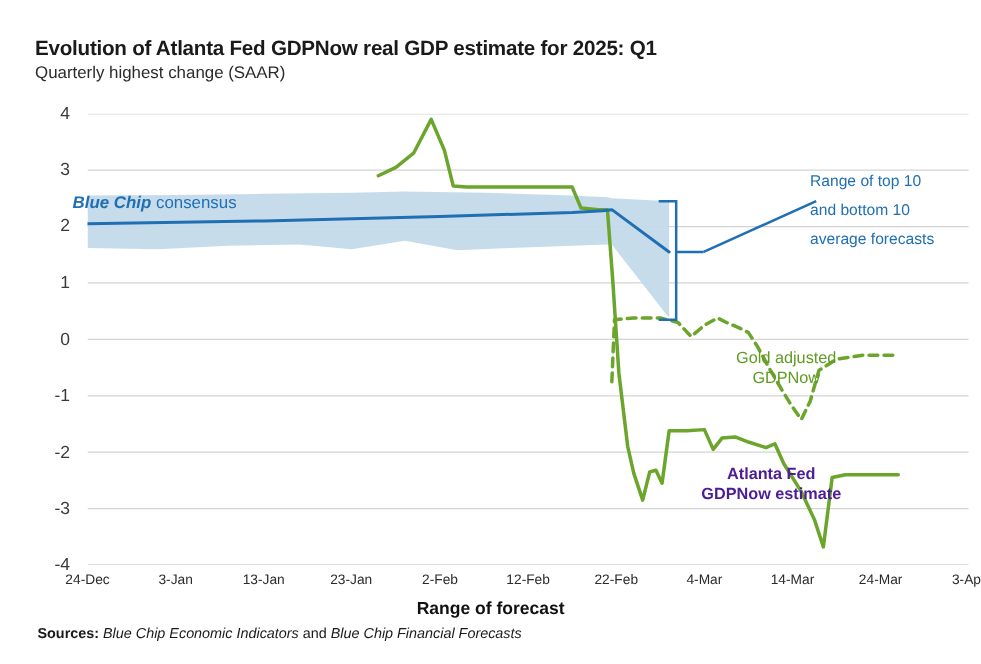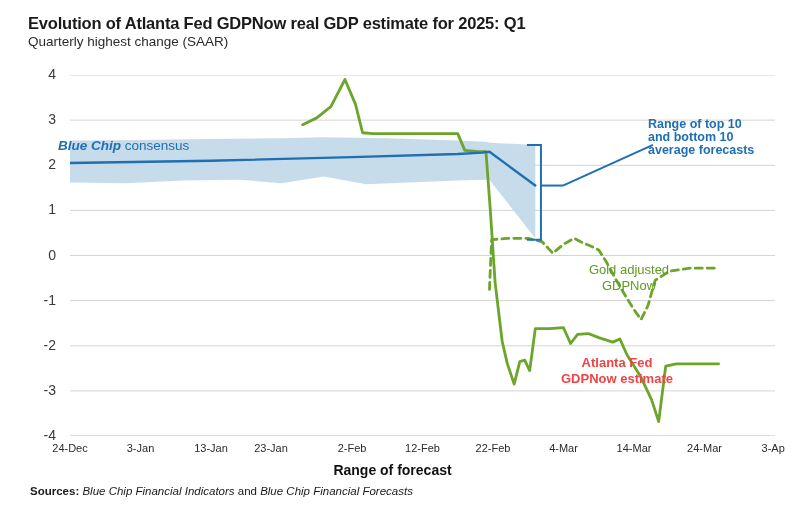--- a/index.html
+++ b/index.html
@@ -3,21 +3,21 @@
 <meta charset="utf-8">
 <style>
   html,body{margin:0;padding:0;}
   body{
     width:785px;height:531px;
     background:#ffffff;
     font-family:"Liberation Sans", sans-serif;
     color:#1a1a1a;
     overflow:hidden;
   }
-  #root{position:relative;width:785px;height:387px;}
+  #root{position:relative;width:785px;height:387px;margin-top:16px;}
 
   .title{
     position:absolute;left:28px;top:14px;
     font-size:16.5px;font-weight:bold;color:#1a1a1a;
     letter-spacing:-0.2px;white-space:nowrap;
   }
   .subtitle{
     position:absolute;left:28px;top:34px;
     font-size:13.5px;font-weight:normal;color:#2b2b2b;
     white-space:nowrap;
@@ -45,31 +45,31 @@
   .notes{
     position:absolute;left:30px;top:484px;width:740px;
     font-size:11.5px;line-height:14.5px;color:#1a1a1a;
   }
   .notes b{font-weight:bold;}
   .notes i{font-style:italic;}
 
   .ann{position:absolute;white-space:pre-line;}
   .ann-range{
     left:648px;top:118px;width:132px;
-    font-size:12.5px;font-weight:bold;color:#1F6FB2;
-    line-height:13px;text-align:left;
+    font-size:12.5px;font-weight:normal;color:#1F6FB2;
+    line-height:23px;text-align:left;
   }
   .ann-gold{
     left:549px;top:262px;width:160px;
     font-size:13px;font-weight:normal;color:#5E9B20;
     line-height:16px;text-align:center;
   }
   .ann-atl{
     left:527px;top:355px;width:180px;
-    font-size:13px;font-weight:bold;color:#ef4444;
+    font-size:13px;font-weight:bold;color:#4c1d95;
     line-height:16px;text-align:center;
   }
   .ann-blue{
     left:58px;top:138px;
     font-size:13.5px;color:#1F6FB2;font-weight:normal;
   }
   .ann-blue i{font-style:italic;font-weight:bold;}
 </style>
 </head>
 <body>
@@ -87,21 +87,21 @@
       <div class="ylab" style="left: 30px; top: 246.5px;">0</div>
       <div class="ylab" style="left: 30px; top: 291.625px;">-1</div>
       <div class="ylab" style="left: 30px; top: 336.75px;">-2</div>
       <div class="ylab" style="left: 30px; top: 381.875px;">-3</div>
       <div class="ylab" style="left: 30px; top: 427px;">-4</div>
     </div>
   <div id="xlabels">
       <div class="xlab" style="left: 70px;">24-Dec</div>
       <div class="xlab" style="left: 140.5px;">3-Jan</div>
       <div class="xlab" style="left: 211px;">13-Jan</div>
-      <div class="xlab" style="left: 271px; text-align: right;">23-Jan</div>
+      <div class="xlab" style="left: 281px; text-align: right;">23-Jan</div>
       <div class="xlab" style="left: 352px;">2-Feb</div>
       <div class="xlab" style="left: 422.5px;">12-Feb</div>
       <div class="xlab" style="left: 493px;">22-Feb</div>
       <div class="xlab" style="left: 563.5px;">4-Mar</div>
       <div class="xlab" style="left: 634px;">14-Mar</div>
       <div class="xlab" style="left: 704.5px;">24-Mar</div>
       <div class="xlab" style="left: 775px;">3-Apr</div>
     </div>
 
   <div class="plot">
@@ -142,16 +142,16 @@
 and bottom 10
 average forecasts</div>
   <div class="ann ann-gold">Gold adjusted
 GDPNow</div>
   <div class="ann ann-atl">Atlanta Fed
 GDPNow estimate</div>
 
   <div class="axis-title">Range of forecast</div>
 
   <div class="notes">
-    <div><b>Sources:</b> <i>Blue Chip Financial Indicators</i><span> and </span><i>Blue Chip Financial Forecasts</i></div>
+    <div><b>Sources:</b> <i>Blue Chip Economic Indicators</i><span> and </span><i>Blue Chip Financial Forecasts</i></div>
   </div>
 
 </div>
 
 </body></html>

